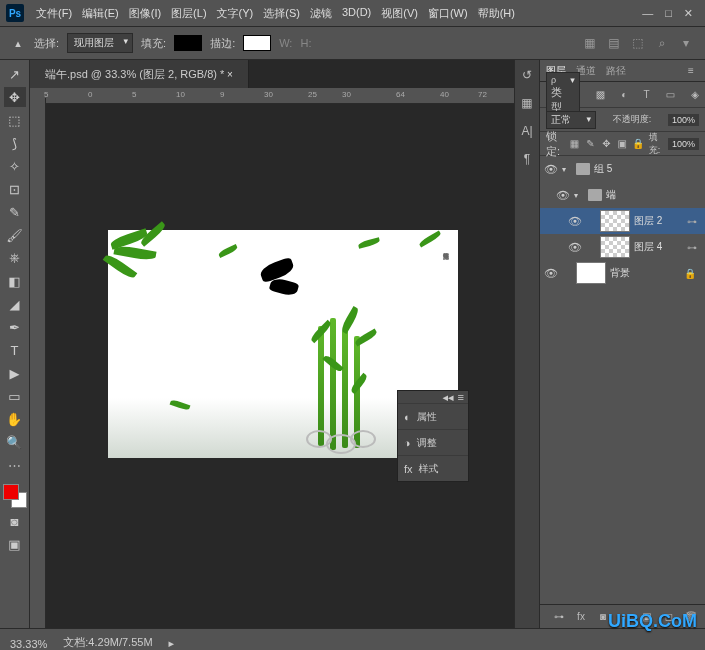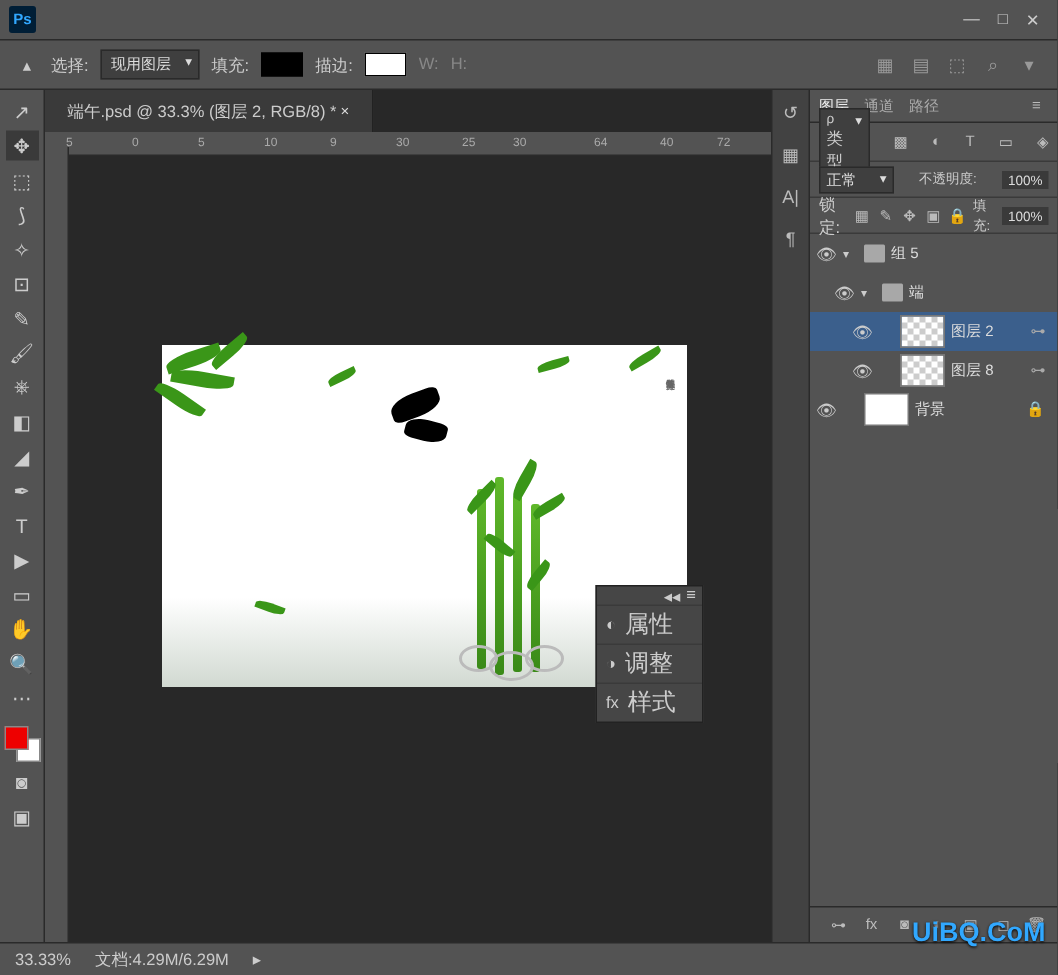--- a/index.html
+++ b/index.html
@@ -47,38 +47,51 @@
 .layer.active{background:#3b5f8c}
 .eye{width:14px;font-size:11px;text-align:center;color:#ccc}
 .arrow{width:10px;font-size:8px;color:#ccc}
 .folder-ico{width:14px;height:12px;background:#a8a8a8;border-radius:1px}
 .thumb{width:30px;height:22px;background:#fff;border:1px solid #777}
 .thumb.checker{background:repeating-conic-gradient(#ccc 0 25%,#fff 0 50%) 0 0/8px 8px}
 .layer-name{font-size:10px;color:#ddd;flex:1}
 .lock-ico{font-size:10px;color:#aaa;margin-right:4px}
 .link-ico{font-size:10px;color:#aaa;margin-right:4px}
 .panel-foot{height:24px;border-top:1px solid #2a2a2a;display:flex;align-items:center;justify-content:flex-end;padding:0 6px;gap:6px}
-.statusbar{position:absolute;bottom:0;left:0;right:0;height:22px;background:#535353;border-top:1px solid #2a2a2a;display:flex;align-items:center;padding:0 10px;gap:16px;font-size:10px;color:#bbb}
+.statusbar{position:absolute;bottom:0;left:0;right:0;height:22px;background:#535353;border-top:1px solid #2a2a2a;display:flex;align-items:flex-end;padding:0 10px;gap:16px;font-size:10px;color:#bbb}
 .prop-panel{position:absolute;width:72px;background:#464646;border:1px solid #222;left:351px;top:286px}
 .prop-hdr{height:12px;display:flex;justify-content:flex-end;padding:0 4px;gap:4px;font-size:8px;color:#aaa}
 .prop-item{height:26px;display:flex;align-items:center;padding:0 6px;gap:6px;border-top:1px solid #3a3a3a}
 .prop-item span.ic{font-size:11px}
-.prop-item span.tx{font-size:16px}
+.prop-item span.tx{font-size:10px}
 .watermark{position:absolute;right:8px;bottom:18px;font-size:18px;font-weight:bold;color:#31a8ff;text-shadow:0 1px 2px #000}
 .leaf{position:absolute;background:#3a9618;border-radius:50% 0 50% 0;transform-origin:center}
 .cloud{position:absolute;border:2px solid #bbb;border-radius:50%;background:transparent}
 .fish{position:absolute;background:#000;border-radius:50% 20% 50% 20%}
 .mtn{position:absolute;bottom:0;left:0;right:0;height:60px;background:linear-gradient(to top,rgba(140,160,140,.4),transparent)}
 .stalk{position:absolute;width:6px;background:linear-gradient(#5fb82a,#3a8a18);border-radius:2px}
 </style>
 </head>
 <body>
 
 <div class="titlebar">
   <div class="ps-logo">Ps</div>
+  <div class="menubar">
+    <span class="menu-item">文件(F)</span>
+    <span class="menu-item">编辑(E)</span>
+    <span class="menu-item">图像(I)</span>
+    <span class="menu-item">图层(L)</span>
+    <span class="menu-item">文字(Y)</span>
+    <span class="menu-item">选择(S)</span>
+    <span class="menu-item">滤镜</span>
+    <span class="menu-item">3D(D)</span>
+    <span class="menu-item">视图(V)</span>
+    <span class="menu-item">窗口(W)</span>
+    <span class="menu-item">帮助(H)</span>
+  </div>
   <div class="win-controls">
     <span>—</span>
     <span>□</span>
     <span>✕</span>
   </div>
 </div>
 
 <div class="optbar">
   <span class="tool-ico">▴</span>
   <span>选择:</span>
@@ -251,21 +264,21 @@
         <span class="eye">👁</span>
         <span style="width:10px"></span>
         <span class="thumb checker"></span>
         <span class="layer-name">图层 2</span>
         <span class="link-ico">⊶</span>
       </div>
       <div class="layer" style="padding-left:28px">
         <span class="eye">👁</span>
         <span style="width:10px"></span>
         <span class="thumb checker"></span>
-        <span class="layer-name">图层 8</span>
+        <span class="layer-name">图层 4</span>
         <span class="link-ico">⊶</span>
       </div>
       <div class="layer">
         <span class="eye">👁</span>
         <span style="width:10px"></span>
         <span class="thumb"></span>
         <span class="layer-name">背景</span>
         <span class="lock-ico">🔒</span>
       </div>
     </div>
@@ -276,17 +289,17 @@
       <span class="mini-btn">◐</span>
       <span class="mini-btn">▣</span>
       <span class="mini-btn">◻</span>
       <span class="mini-btn">🗑</span>
     </div>
   </div>
 </div>
 
 <div class="statusbar">
   <span>33.33%</span>
-  <span>文档:4.29M/6.29M</span>
+  <span>文档:4.29M/7.55M</span>
   <span>▸</span>
 </div>
 
 <div class="watermark">UiBQ.CoM</div>
 
 </body></html>

